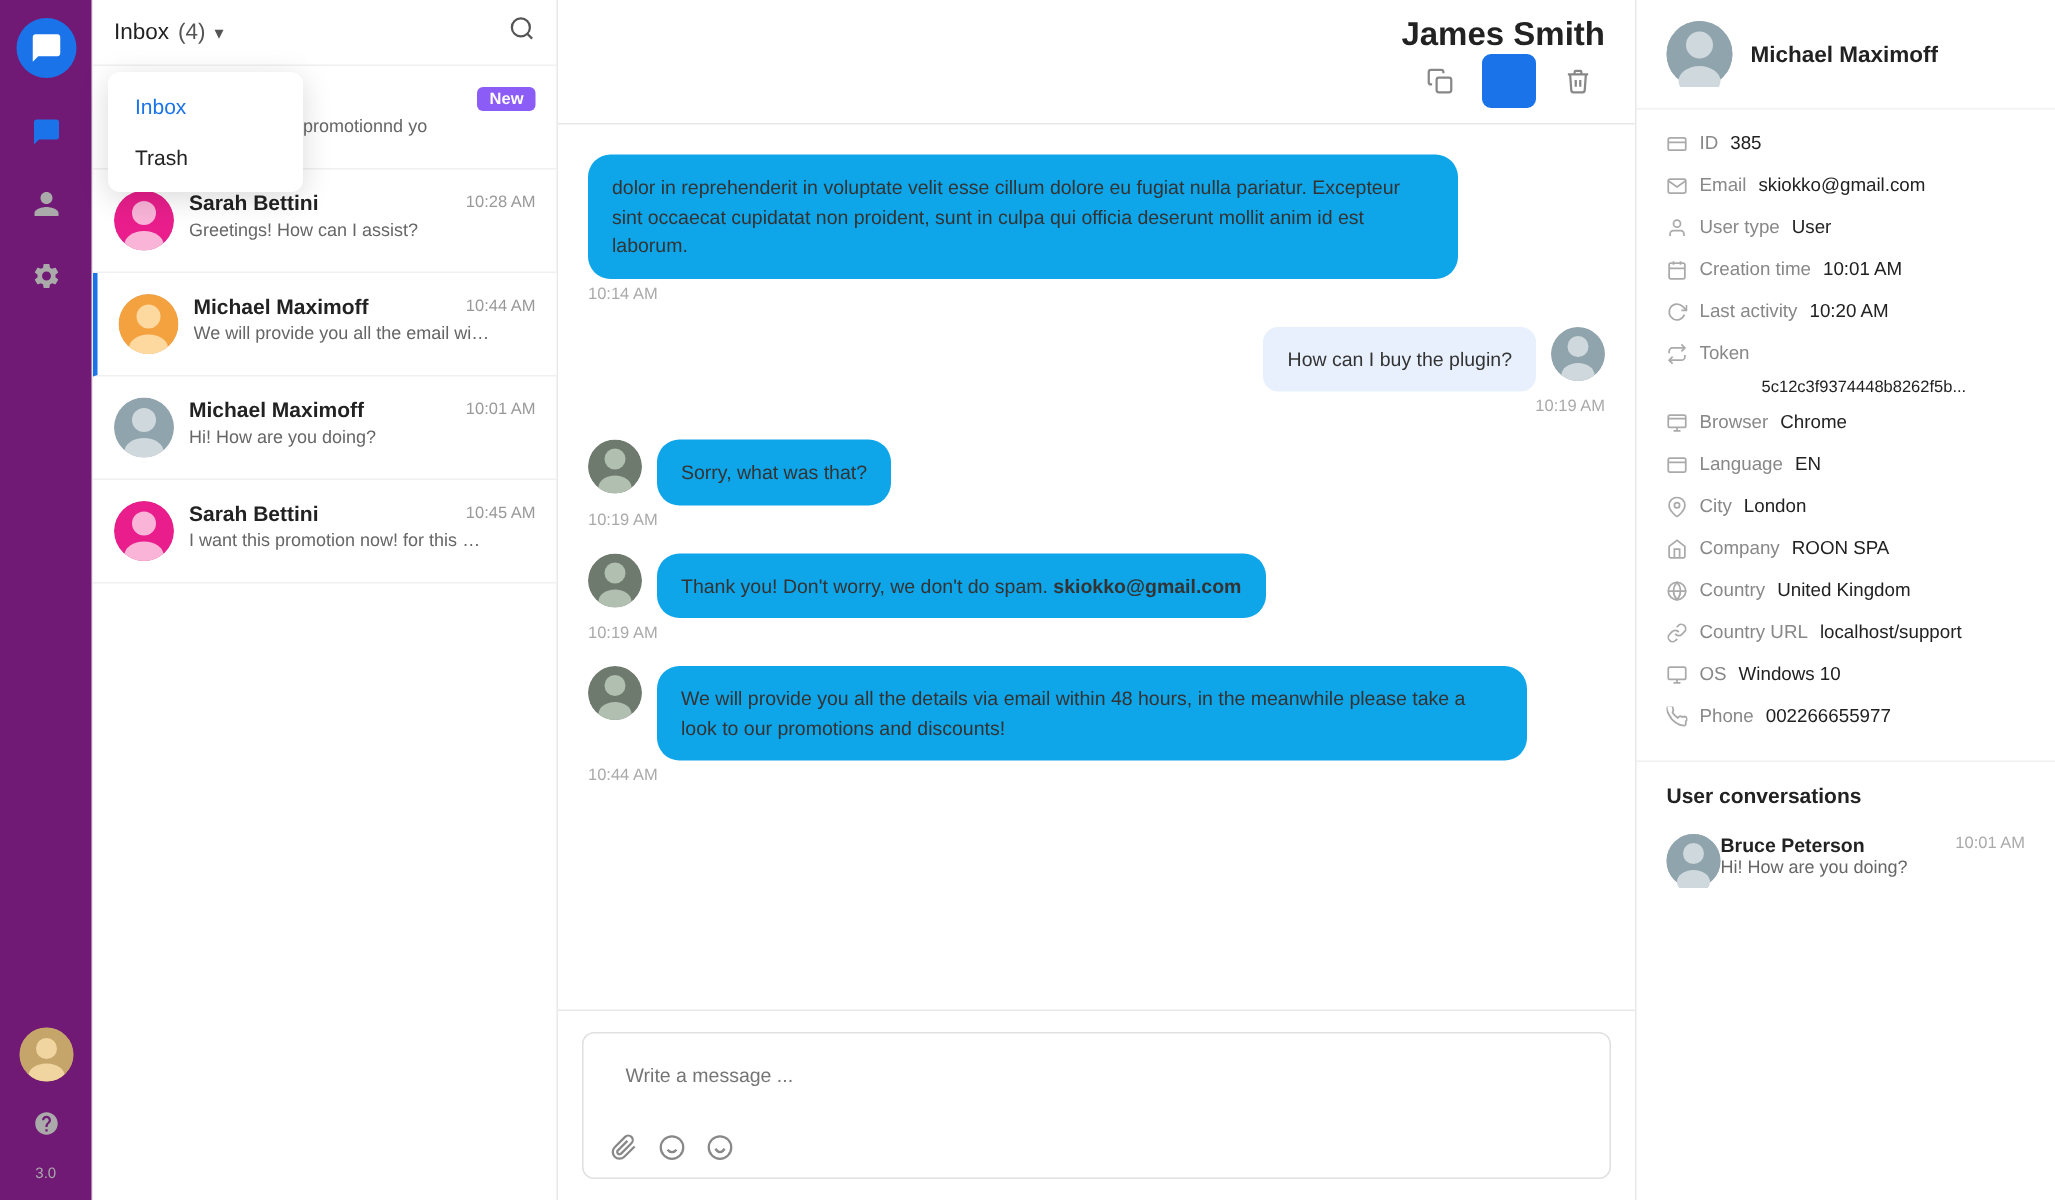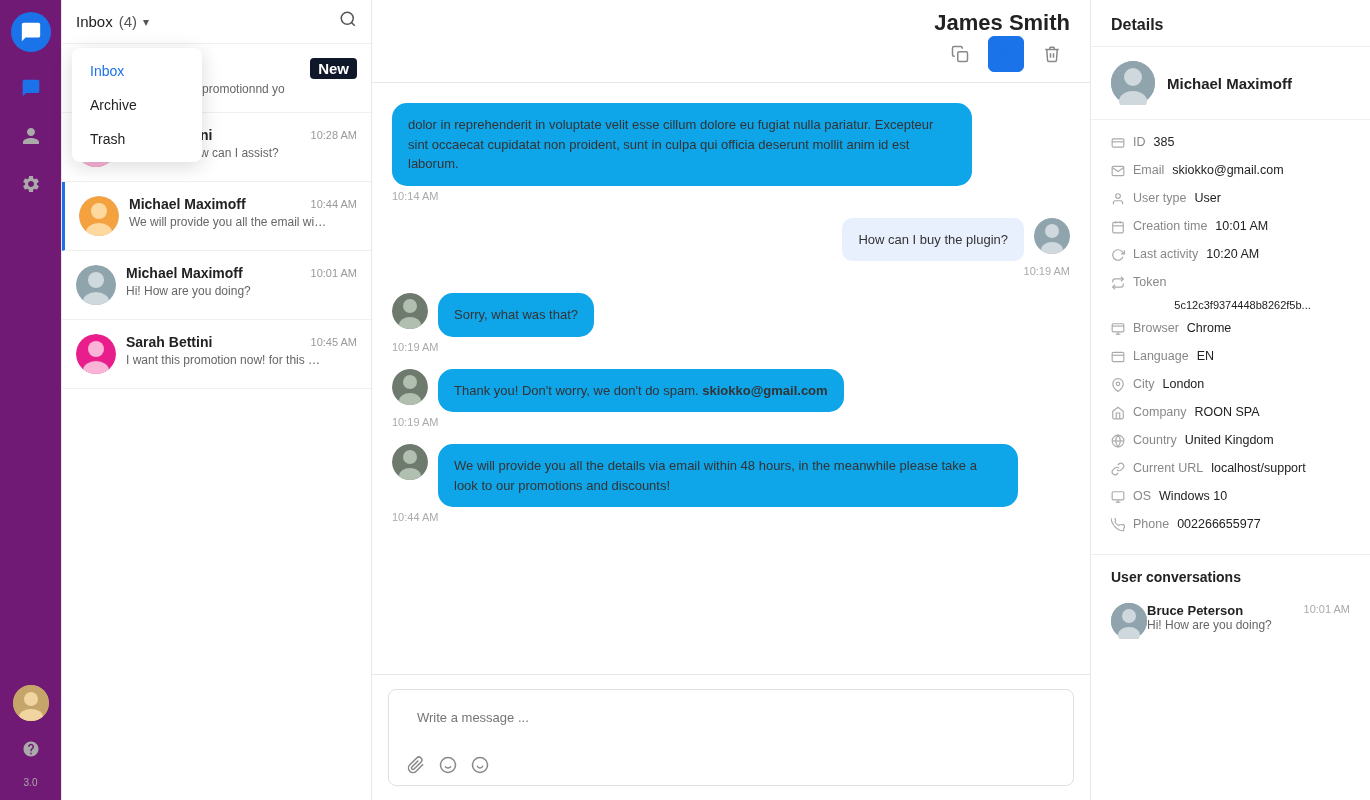--- a/index.html
+++ b/index.html
@@ -116,23 +116,23 @@
       overflow: hidden;
       display: flex; align-items: center; justify-content: center;
       font-size: 16px;
     }
     .conv-content { flex: 1; min-width: 0; }
     .conv-top { display: flex; justify-content: space-between; align-items: center; margin-bottom: 3px; }
     .conv-name { font-size: 14px; font-weight: 600; color: #222; }
     .conv-time { font-size: 11px; color: #999; white-space: nowrap; }
     .conv-preview { font-size: 12px; color: #666; white-space: nowrap; overflow: hidden; text-overflow: ellipsis; max-width: 200px; }
     .badge-new {
-      background: #0f172a;
+      background: #8b5cf6;
       color: #fff;
-      font-size: 15px;
+      font-size: 11px;
       font-weight: 600;
       padding: 2px 8px;
       border-radius: 4px;
     }
 
     
     .av-blue { background: #4a7fcb; }
 
     
     .chat-area {
@@ -319,21 +319,20 @@
     </button>
     <button class="search-icon-btn">
       <svg width="18" height="18" viewBox="0 0 24 24" fill="none" stroke="#555" stroke-width="2">
         <circle cx="11" cy="11" r="8"></circle>
           <line x1="21" y1="21" x2="16.65" y2="16.65"></line>
       </svg>
     </button>
 
     <div class="dropdown-menu">
       <div class="dropdown-item active">Inbox</div>
-      <div class="dropdown-item">Archive</div>
       <div class="dropdown-item">Trash</div>
     </div>
   </div>
 
   <div class="conv-list">
 
     <div class="conv-item">
       <div class="conv-avatar av-blue">
         <svg width="40" height="40" viewBox="0 0 40 40">
             <circle cx="20" cy="20" r="20" fill="#4a7fcb"></circle>
@@ -536,21 +535,20 @@
               <line x1="9" y1="9" x2="9.01" y2="9"></line>
               <line x1="15" y1="9" x2="15.01" y2="9"></line>
           </svg>
         </button>
       </div>
     </div>
   </div>
 </div>
 
 <div class="details-panel">
-  <div class="details-header">Details</div>
 
   <div class="details-user">
     <div class="details-avatar">
       <svg width="44" height="44" viewBox="0 0 44 44">
           <circle cx="22" cy="22" r="22" fill="#90a4ae"></circle>
           <circle cx="22" cy="16" r="9" fill="#cfd8dc"></circle>
           <ellipse cx="22" cy="40" rx="14" ry="10" fill="#cfd8dc"></ellipse>
         </svg>
     </div>
     <span class="details-username">Michael Maximoff</span>
@@ -686,21 +684,21 @@
       <span class="detail-value">United Kingdom</span>
     </div>
 
     <div class="detail-row">
       <span class="detail-icon">
         <svg width="14" height="14" viewBox="0 0 24 24" fill="none" stroke="#aaa" stroke-width="2">
             <path d="M10 13a5 5 0 007.54.54l3-3a5 5 0 00-7.07-7.07l-1.72 1.71"></path>
             <path d="M14 11a5 5 0 00-7.54-.54l-3 3a5 5 0 007.07 7.07l1.71-1.71"></path>
           </svg>
       </span>
-      <span class="detail-label">Current URL</span>
+      <span class="detail-label">Country URL</span>
       <span class="detail-value">localhost/support</span>
     </div>
 
     <div class="detail-row">
       <span class="detail-icon">
         <svg width="14" height="14" viewBox="0 0 24 24" fill="none" stroke="#aaa" stroke-width="2">
             <rect x="2" y="3" width="20" height="14" rx="2"></rect>
             <line x1="8" y1="21" x2="16" y2="21"></line>
             <line x1="12" y1="17" x2="12" y2="21"></line>
           </svg>

